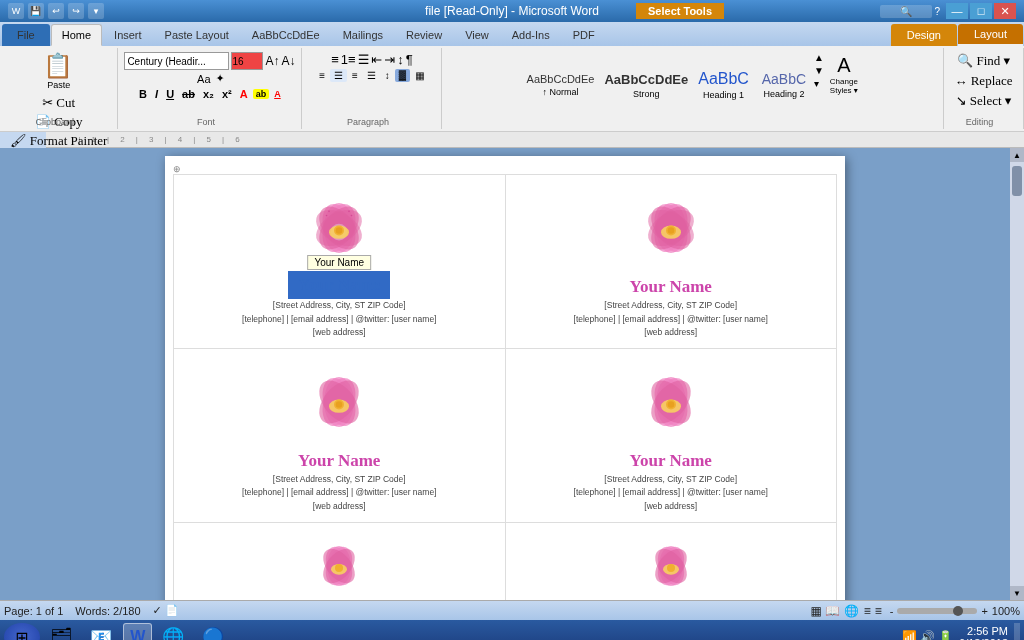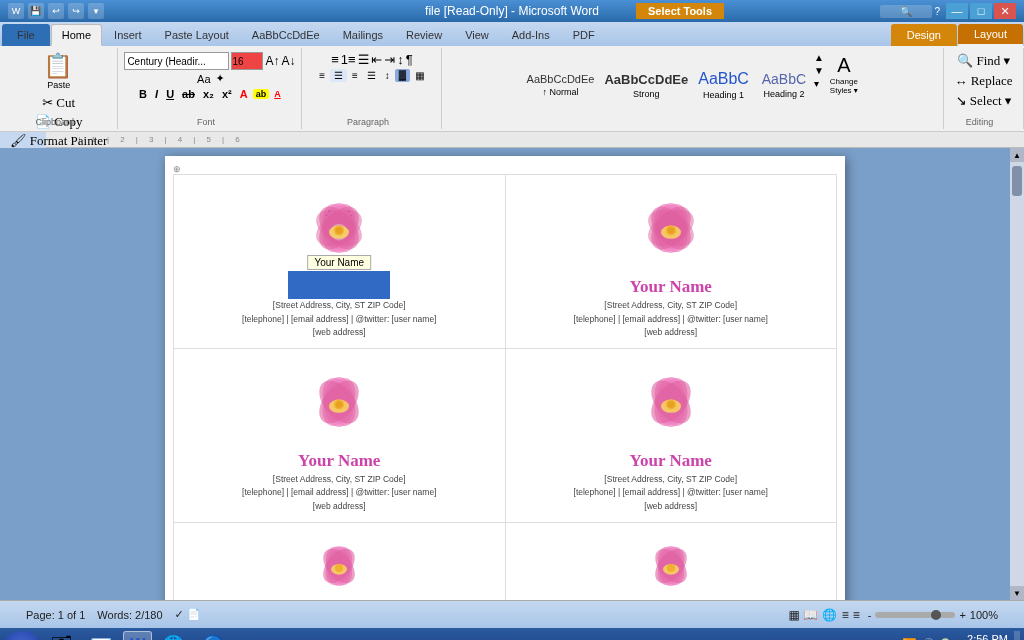--- a/index.html
+++ b/index.html
@@ -198,26 +198,26 @@
     }
     .card-info {
       font-size: 9px;
       color: #333;
       line-height: 1.5;
       text-align: center;
     }
 
     
     .status-bar {
-      height: 28px;
+      height: 20px;
       background: linear-gradient(to bottom, #c5d8f0, #a8c5e8);
       border-top: 1px solid #aaa;
       display: flex;
       align-items: center;
-      padding: 0 26px;
+      padding: 0 4px;
       font-size: 11px;
       color: #222;
       justify-content: space-between;
     }
     .status-left { display: flex; gap: 12px; align-items: center; }
     .status-right { display: flex; gap: 8px; align-items: center; }
     .zoom-control { display: flex; align-items: center; gap: 4px; font-size: 11px; }
     .zoom-slider { width: 80px; height: 6px; background: #aaa; border-radius: 3px; position: relative; cursor: pointer; }
     .zoom-slider-thumb { width: 10px; height: 10px; background: #555; border-radius: 50%; position: absolute; top: -2px; left: 70%; cursor: pointer; }
 

